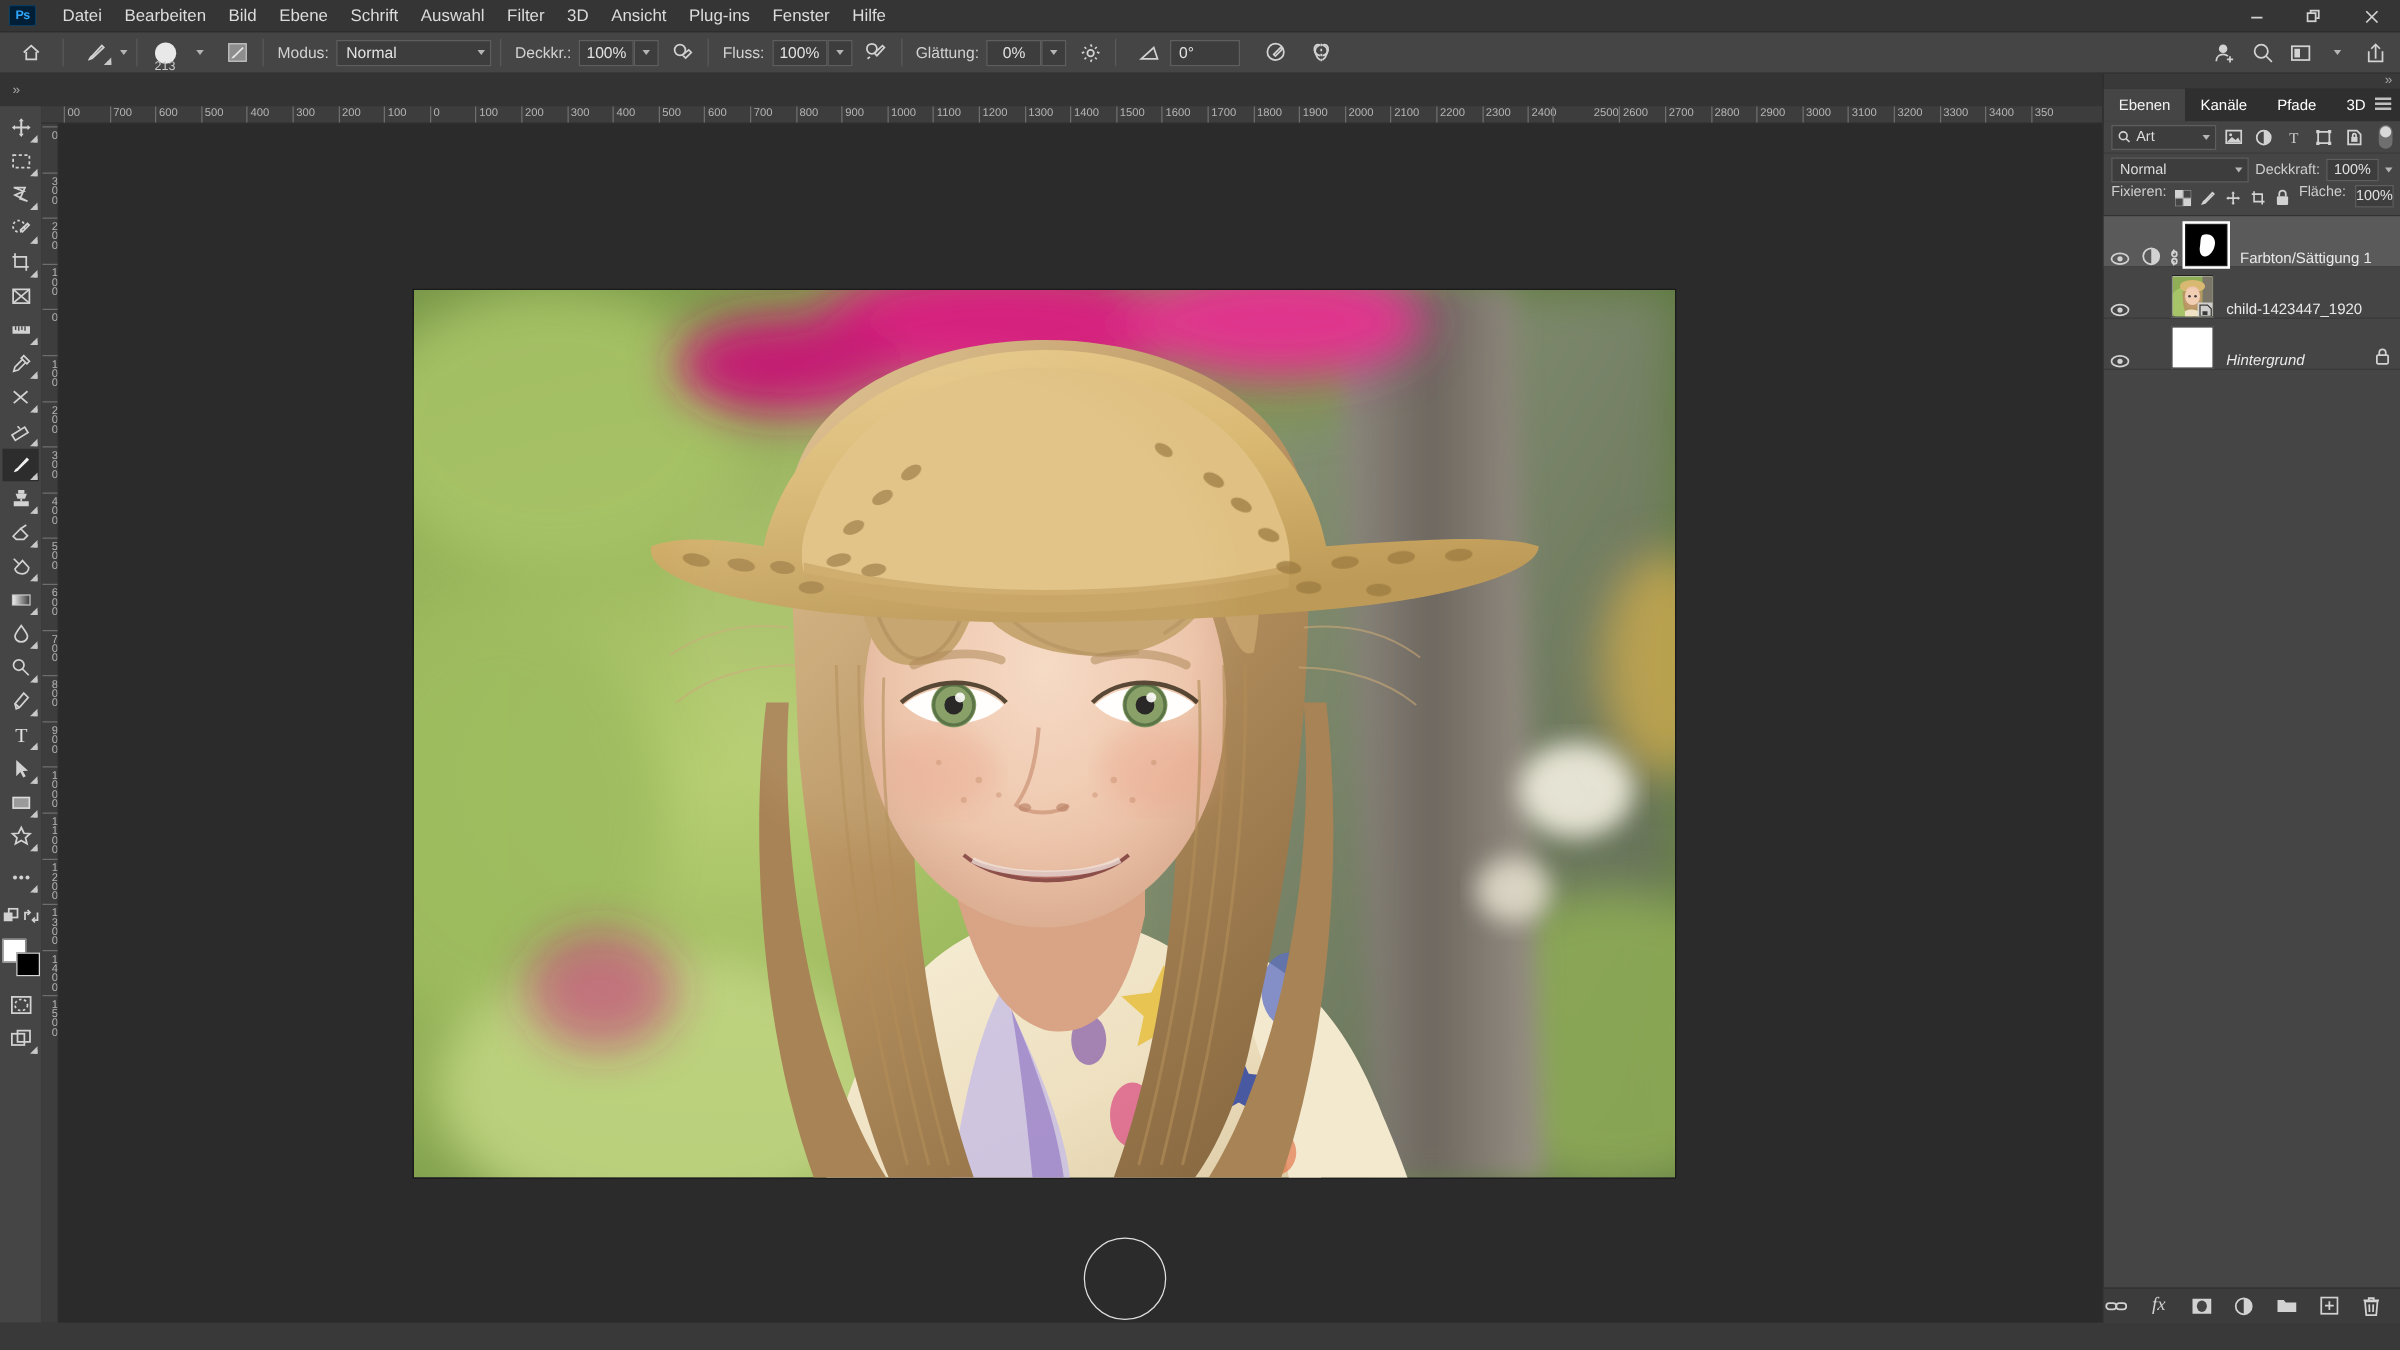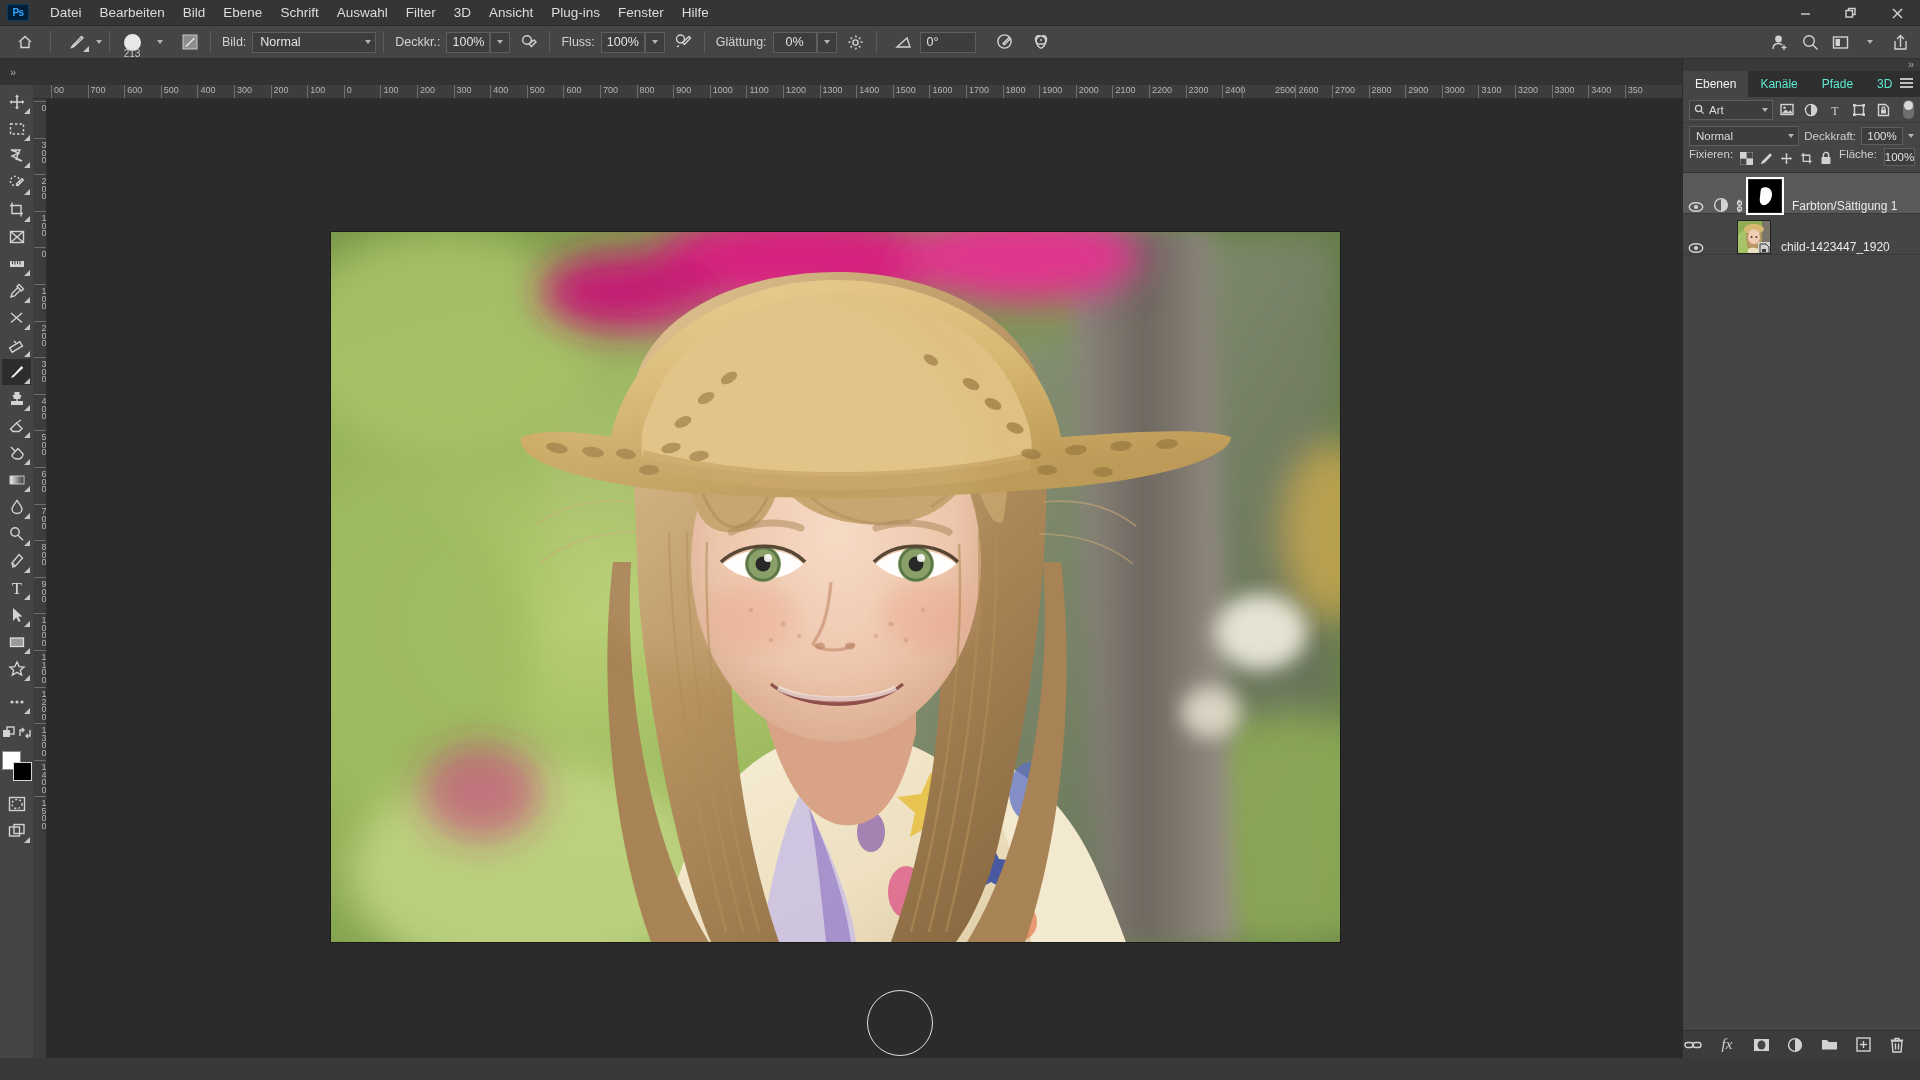--- a/index.html
+++ b/index.html
@@ -141,21 +141,21 @@
   .rightdock{
     position:absolute;right:0;top:59px;width:238px;bottom:22px;
     background:#393939;border-left:1px solid #2b2b2b;
   }
   .dock-topbar{ height:12px;position:relative; }
   .dock-expand{ position:absolute;right:6px;top:-1px;color:#a8a8a8;font-size:11px;}
   .panel-tabs{
     height:26px;display:flex;align-items:stretch;background:#2f2f2f;position:relative;
   }
   .ptab{
-    display:flex;align-items:center;padding:0 12px;font-size:12px;color:#5eead4;
+    display:flex;align-items:center;padding:0 12px;font-size:12px;color:#ffffff;
     background:#2f2f2f;
   }
   .ptab.active{ background:#454545;color:#f2f2f2;}
   .panel-menu{ position:absolute;right:7px;top:7px;display:flex;flex-direction:column;gap:2.5px;}
   .panel-menu i{ display:block;width:13px;height:1.5px;background:#bfbfbf;}
   .panel-body{ background:#454545;height:calc(100% - 38px);position:relative;}
 
   .filterrow{ display:flex;align-items:center;height:26px;padding:0 6px;gap:4px;border-bottom:1px solid #3b3b3b;}
   .filter-select{
     width:84px;height:20px;background:#3d3d3d;border:1px solid #5e5e5e;
@@ -279,21 +279,21 @@
 
     <div class="ob-tool" style="margin-left:14px;">
       <svg width="18" height="18" viewBox="0 0 18 18">
         <rect x="2" y="2" width="14" height="14" fill="#8d8d8d" stroke="#c8c8c8" stroke-width="1"></rect>
         <path d="M4 14 C5 12 5.6 11.5 6.5 11 L13 4.5 L14 5.5 L7.5 12 C7 13 6 13.6 4 14 Z" fill="#e3e3e3"></path>
       </svg>
     </div>
 
     <div class="ob-sep"></div>
 
-    <div class="ob-label">Bild:</div>
+    <div class="ob-label">Modus:</div>
     <div class="ob-select" style="width:124px;">
       <span>Normal</span>
       <span class="caret-sm"></span>
     </div>
 
     <div class="ob-sep"></div>
 
     <div class="ob-label">Deckkr.:</div>
     <div class="ob-field" style="width:44px;justify-content:center;">
       <span>100%</span>
@@ -1053,20 +1053,36 @@
             <path d="M10 28 C13 26 20 26 23 30 L23 34 L10 34 Z" fill="#efe2c4"></path>
 
             <rect x="20" y="21" width="13" height="13" fill="#d8d8d8" opacity="0.9"></rect>
             <path d="M22 23 H28 L31 26 V32 H22 Z" fill="none" stroke="#3a3a3a" stroke-width="1"></path>
             <rect x="24" y="28" width="4" height="3" fill="#3a3a3a"></rect>
           </svg>
         </div>
         <div class="layer-name">child-1423447_1920</div>
       </div>
 
+      <div class="layer">
+        <div class="eye">
+          <svg width="16" height="12" viewBox="0 0 16 12">
+            <ellipse cx="8" cy="6" rx="6.8" ry="4.3" class="s-ico" stroke-width="1.2"></ellipse>
+            <circle cx="8" cy="6" r="2.1" class="s-fill"></circle>
+          </svg>
+        </div>
+        <div class="thumb" style="margin-left:28px;background:#ffffff;"></div>
+        <div class="layer-name italic">Hintergrund</div>
+        <div class="lock-right">
+          <svg width="12" height="14" viewBox="0 0 12 14">
+            <rect x="1.5" y="6" width="9" height="7" rx="1" class="s-ico" stroke-width="1.2"></rect>
+            <path d="M3.4 6 V4 A2.6 2.6 0 0 1 8.6 4 V6" class="s-ico" stroke-width="1.3"></path>
+          </svg>
+        </div>
+      </div>
 
       <div class="panel-footer">
         <div class="fi">
           <svg width="18" height="12" viewBox="0 0 18 12">
             <rect x="1" y="3.5" width="8" height="5" rx="2.5" class="s-ico" stroke-width="1.3"></rect>
             <rect x="9" y="3.5" width="8" height="5" rx="2.5" class="s-ico" stroke-width="1.3"></rect>
           </svg>
         </div>
         <div class="fi" style="position:relative;">
           <span style="font-family:'Liberation Serif',serif;font-style:italic;font-size:15px;color:#d2d2d2;">fx</span>

